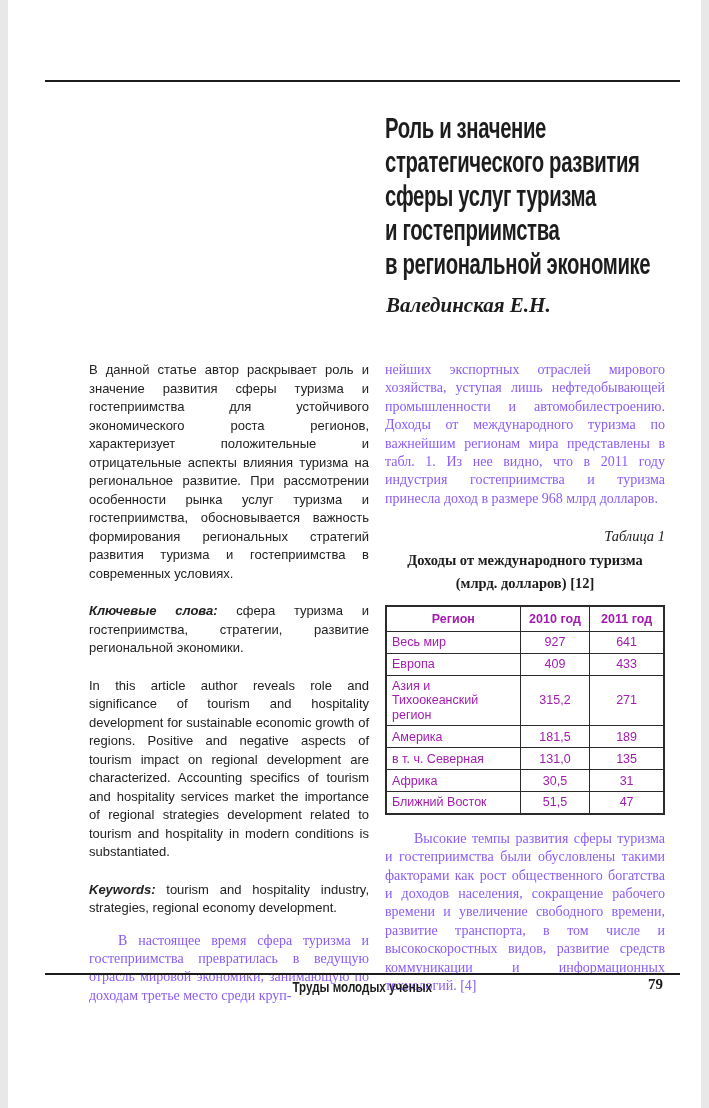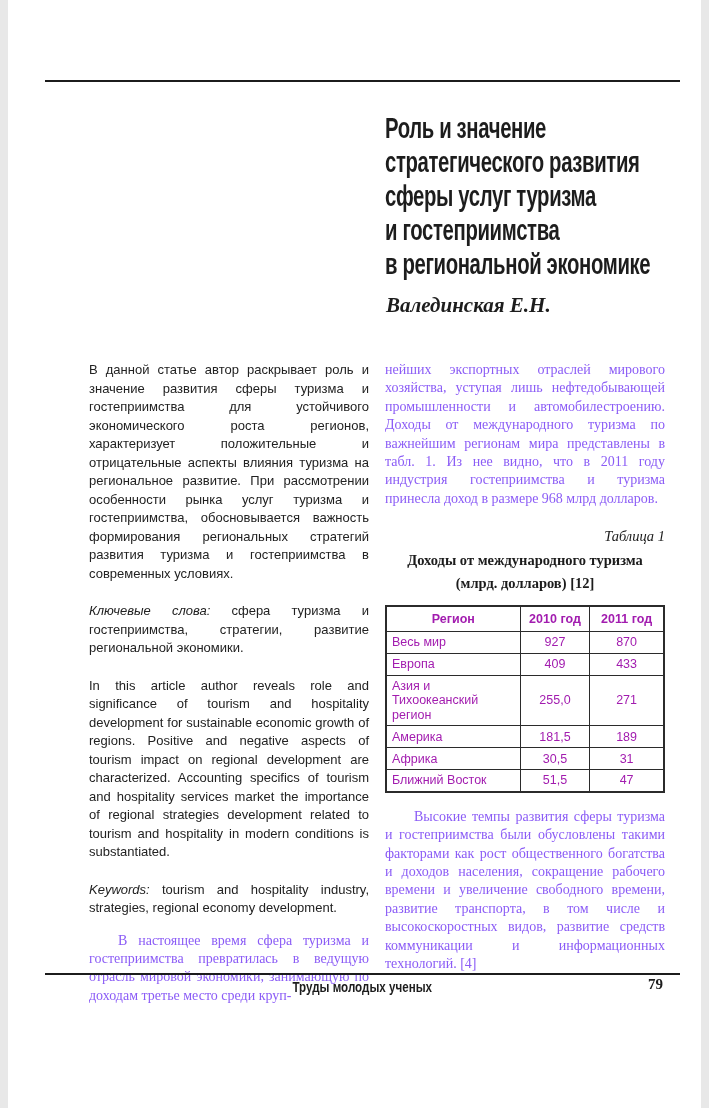--- a/index.html
+++ b/index.html
@@ -54,21 +54,21 @@
   .col-left  { left: 81px; }
   .col-right { left: 377px; }
 
   .sans-par {
     font-family: "Liberation Sans", sans-serif;
     font-size: 13px;
     line-height: 18.5px;
     text-align: justify;
     color: #222222;
   }
-  .kw-label { font-weight: normal; font-style: italic; margin-top: 27px; }
+  .kw-label { font-weight: bold; font-style: italic; margin-top: 27px; }
   .mb-lg { margin-bottom: 19px; }
   .mb-md { margin-bottom: 14px; }
 
   .serif-par {
     font-family: "Liberation Serif", serif;
     font-size: 14px;
     line-height: 18.4px;
     text-align: justify;
     color: #8b5cf6;
   }
@@ -193,38 +193,43 @@
         <tr>
           <th>Регион</th>
           <th>2010 год</th>
           <th>2011 год</th>
         </tr>
       </thead>
       <tbody>
           <tr>
             <td class="region">Весь мир</td>
             <td class="num">927</td>
-            <td class="num">870</td>
+            <td class="num">641</td>
           </tr>
           <tr>
             <td class="region">Европа</td>
             <td class="num">409</td>
             <td class="num">433</td>
           </tr>
           <tr>
             <td class="region">Азия и Тихоокеанский регион</td>
-            <td class="num">255,0</td>
+            <td class="num">315,2</td>
             <td class="num">271</td>
           </tr>
           <tr>
             <td class="region">Америка</td>
             <td class="num">181,5</td>
             <td class="num">189</td>
           </tr>
           <tr>
+            <td class="region">в т. ч. Северная</td>
+            <td class="num">131,0</td>
+            <td class="num">135</td>
+          </tr>
+          <tr>
             <td class="region">Африка</td>
             <td class="num">30,5</td>
             <td class="num">31</td>
           </tr>
           <tr>
             <td class="region">Ближний Восток</td>
             <td class="num">51,5</td>
             <td class="num">47</td>
           </tr>
         </tbody>

